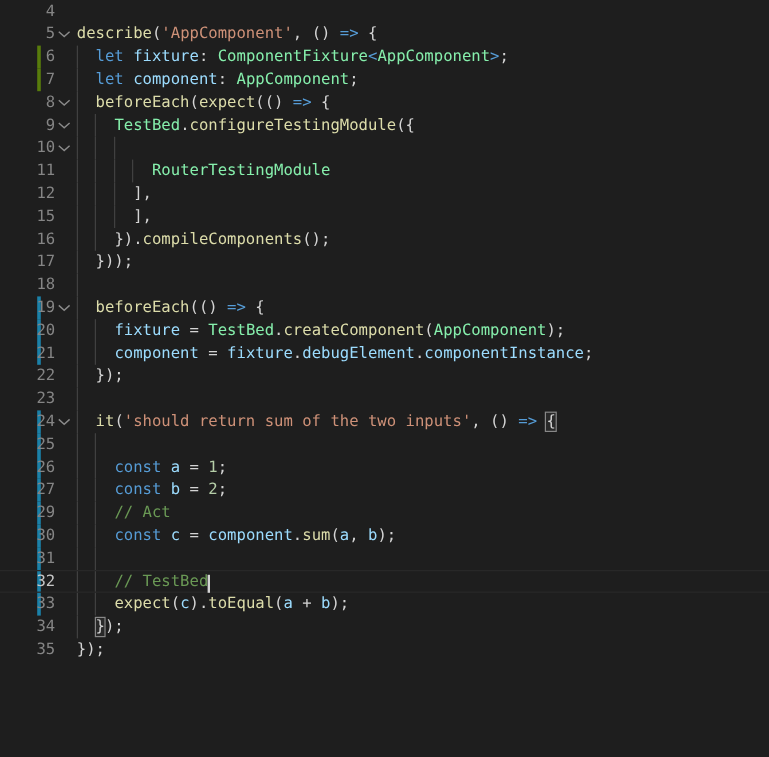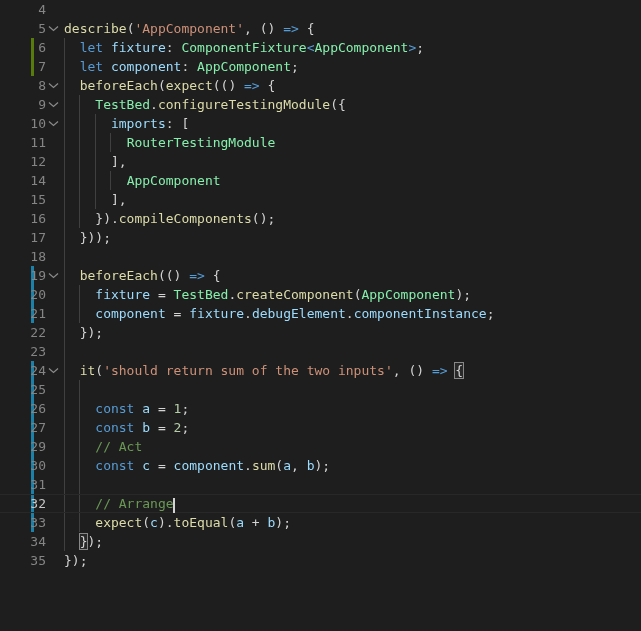--- a/index.html
+++ b/index.html
@@ -123,42 +123,41 @@
       <div class="line"><div class="diff add"></div><div class="gutter-num">6</div><div class="guides"><div class="guide" style="left: 0px;"></div></div><div class="code"><span class="pun">  </span><span class="kw">let</span><span class="pun"> </span><span class="var">fixture</span><span class="pun">: </span><span class="type">ComponentFixture</span><span class="kw">&lt;</span><span class="type">AppComponent</span><span class="kw">&gt;</span><span class="pun">;</span></div></div>
       <div class="line"><div class="diff add"></div><div class="gutter-num">7</div><div class="guides"><div class="guide" style="left: 0px;"></div></div><div class="code"><span class="pun">  </span><span class="kw">let</span><span class="pun"> </span><span class="var">component</span><span class="pun">: </span><span class="type">AppComponent</span><span class="pun">;</span></div></div>
       <div class="line"><div class="gutter-num">8</div><div class="fold"><svg width="11" height="7" viewBox="0 0 11 7">
             <path d="M1 1.5 L5.5 5.5 L10 1.5" fill="none" stroke="#8a8a8a" stroke-width="1.2"></path>
           </svg></div><div class="guides"><div class="guide" style="left: 0px;"></div></div><div class="code"><span class="pun">  </span><span class="fn">beforeEach</span><span class="pun">(</span><span class="fn">expect</span><span class="pun">(()</span><span class="pun"> </span><span class="arrow">=&gt;</span><span class="pun"> {</span></div></div>
       <div class="line"><div class="gutter-num">9</div><div class="fold"><svg width="11" height="7" viewBox="0 0 11 7">
             <path d="M1 1.5 L5.5 5.5 L10 1.5" fill="none" stroke="#8a8a8a" stroke-width="1.2"></path>
           </svg></div><div class="guides"><div class="guide" style="left: 0px;"></div><div class="guide" style="left: 15.43px;"></div></div><div class="code"><span class="pun">    </span><span class="type">TestBed</span><span class="pun">.</span><span class="fn">configureTestingModule</span><span class="pun">({</span></div></div>
       <div class="line"><div class="gutter-num">10</div><div class="fold"><svg width="11" height="7" viewBox="0 0 11 7">
             <path d="M1 1.5 L5.5 5.5 L10 1.5" fill="none" stroke="#8a8a8a" stroke-width="1.2"></path>
-          </svg></div><div class="guides"><div class="guide" style="left: 0px;"></div><div class="guide" style="left: 15.43px;"></div><div class="guide" style="left: 30.86px;"></div></div><div class="code"><span class="pun">      </span><span class="var">imports</span><span class="pun">: [</span></div></div>
+          </svg></div><div class="guides"><div class="guide" style="left: 0px;"></div><div class="guide" style="left: 15.43px;"></div><div class="guide" style="left: 30.86px;"></div></div></div>
       <div class="line"><div class="gutter-num">11</div><div class="guides"><div class="guide" style="left: 0px;"></div><div class="guide" style="left: 15.43px;"></div><div class="guide" style="left: 30.86px;"></div><div class="guide" style="left: 46.29px;"></div></div><div class="code"><span class="pun">        </span><span class="type">RouterTestingModule</span></div></div>
       <div class="line"><div class="gutter-num">12</div><div class="guides"><div class="guide" style="left: 0px;"></div><div class="guide" style="left: 15.43px;"></div><div class="guide" style="left: 30.86px;"></div></div><div class="code"><span class="pun">      </span><span class="pun">],</span></div></div>
-      <div class="line"><div class="gutter-num">14</div><div class="guides"><div class="guide" style="left: 0px;"></div><div class="guide" style="left: 15.43px;"></div><div class="guide" style="left: 30.86px;"></div><div class="guide" style="left: 46.29px;"></div></div><div class="code"><span class="pun">        </span><span class="type">AppComponent</span></div></div>
       <div class="line"><div class="gutter-num">15</div><div class="guides"><div class="guide" style="left: 0px;"></div><div class="guide" style="left: 15.43px;"></div><div class="guide" style="left: 30.86px;"></div></div><div class="code"><span class="pun">      </span><span class="pun">],</span></div></div>
       <div class="line"><div class="gutter-num">16</div><div class="guides"><div class="guide" style="left: 0px;"></div><div class="guide" style="left: 15.43px;"></div></div><div class="code"><span class="pun">    </span><span class="pun">})</span><span class="pun">.</span><span class="fn">compileComponents</span><span class="pun">();</span></div></div>
       <div class="line"><div class="gutter-num">17</div><div class="guides"><div class="guide" style="left: 0px;"></div></div><div class="code"><span class="pun">  </span><span class="pun">}));</span></div></div>
       <div class="line"><div class="gutter-num">18</div><div class="guides"><div class="guide" style="left: 0px;"></div></div><div class="code"></div></div>
       <div class="line"><div class="diff mod"></div><div class="gutter-num">19</div><div class="fold"><svg width="11" height="7" viewBox="0 0 11 7">
             <path d="M1 1.5 L5.5 5.5 L10 1.5" fill="none" stroke="#8a8a8a" stroke-width="1.2"></path>
           </svg></div><div class="guides"><div class="guide" style="left: 0px;"></div></div><div class="code"><span class="pun">  </span><span class="fn">beforeEach</span><span class="pun">(()</span><span class="pun"> </span><span class="arrow">=&gt;</span><span class="pun"> {</span></div></div>
       <div class="line"><div class="diff mod"></div><div class="gutter-num">20</div><div class="guides"><div class="guide" style="left: 0px;"></div><div class="guide" style="left: 15.43px;"></div></div><div class="code"><span class="pun">    </span><span class="var">fixture</span><span class="pun"> = </span><span class="type">TestBed</span><span class="pun">.</span><span class="fn">createComponent</span><span class="pun">(</span><span class="type">AppComponent</span><span class="pun">);</span></div></div>
       <div class="line"><div class="diff mod"></div><div class="gutter-num">21</div><div class="guides"><div class="guide" style="left: 0px;"></div><div class="guide" style="left: 15.43px;"></div></div><div class="code"><span class="pun">    </span><span class="var">component</span><span class="pun"> = </span><span class="var">fixture</span><span class="pun">.</span><span class="var">debugElement</span><span class="pun">.</span><span class="var">componentInstance</span><span class="pun">;</span></div></div>
       <div class="line"><div class="gutter-num">22</div><div class="guides"><div class="guide" style="left: 0px;"></div></div><div class="code"><span class="pun">  </span><span class="pun">});</span></div></div>
       <div class="line"><div class="gutter-num">23</div><div class="guides"><div class="guide" style="left: 0px;"></div></div><div class="code"></div></div>
       <div class="line"><div class="diff mod"></div><div class="gutter-num">24</div><div class="fold"><svg width="11" height="7" viewBox="0 0 11 7">
             <path d="M1 1.5 L5.5 5.5 L10 1.5" fill="none" stroke="#8a8a8a" stroke-width="1.2"></path>
           </svg></div><div class="guides"><div class="guide" style="left: 0px;"></div></div><div class="code"><span class="pun">  </span><span class="fn">it</span><span class="pun">(</span><span class="str">'should return sum of the two inputs'</span><span class="pun">, </span><span class="pun">()</span><span class="pun"> </span><span class="arrow">=&gt;</span><span class="pun"> </span><span class="pun bmatch">{</span></div></div>
       <div class="line"><div class="diff mod"></div><div class="gutter-num">25</div><div class="guides"><div class="guide" style="left: 0px;"></div><div class="guide" style="left: 15.43px;"></div></div></div>
       <div class="line"><div class="diff mod"></div><div class="gutter-num">26</div><div class="guides"><div class="guide" style="left: 0px;"></div><div class="guide" style="left: 15.43px;"></div></div><div class="code"><span class="pun">    </span><span class="kw">const</span><span class="pun"> </span><span class="var">a</span><span class="pun"> = </span><span class="num">1</span><span class="pun">;</span></div></div>
       <div class="line"><div class="diff mod"></div><div class="gutter-num">27</div><div class="guides"><div class="guide" style="left: 0px;"></div><div class="guide" style="left: 15.43px;"></div></div><div class="code"><span class="pun">    </span><span class="kw">const</span><span class="pun"> </span><span class="var">b</span><span class="pun"> = </span><span class="num">2</span><span class="pun">;</span></div></div>
       <div class="line"><div class="diff mod"></div><div class="gutter-num">29</div><div class="guides"><div class="guide" style="left: 0px;"></div><div class="guide" style="left: 15.43px;"></div></div><div class="code"><span class="pun">    </span><span class="com">// Act</span></div></div>
       <div class="line"><div class="diff mod"></div><div class="gutter-num">30</div><div class="guides"><div class="guide" style="left: 0px;"></div><div class="guide" style="left: 15.43px;"></div></div><div class="code"><span class="pun">    </span><span class="kw">const</span><span class="pun"> </span><span class="var">c</span><span class="pun"> = </span><span class="var">component</span><span class="pun">.</span><span class="fn">sum</span><span class="pun">(</span><span class="var">a</span><span class="pun">, </span><span class="var">b</span><span class="pun">);</span></div></div>
       <div class="line"><div class="diff mod"></div><div class="gutter-num">31</div><div class="guides"><div class="guide" style="left: 0px;"></div><div class="guide" style="left: 15.43px;"></div></div><div class="code"></div></div>
-      <div class="line current"><div class="diff mod"></div><div class="gutter-num">32</div><div class="guides"><div class="guide" style="left: 0px;"></div><div class="guide" style="left: 15.43px;"></div></div><div class="code"><span class="pun">    </span><span class="com">// Arrange</span><span class="cursor"></span></div></div>
+      <div class="line current"><div class="diff mod"></div><div class="gutter-num">32</div><div class="guides"><div class="guide" style="left: 0px;"></div><div class="guide" style="left: 15.43px;"></div></div><div class="code"><span class="pun">    </span><span class="com">// TestBed</span><span class="cursor"></span></div></div>
       <div class="line"><div class="diff mod"></div><div class="gutter-num">33</div><div class="guides"><div class="guide" style="left: 0px;"></div><div class="guide" style="left: 15.43px;"></div></div><div class="code"><span class="pun">    </span><span class="fn">expect</span><span class="pun">(</span><span class="var">c</span><span class="pun">)</span><span class="pun">.</span><span class="fn">toEqual</span><span class="pun">(</span><span class="var">a</span><span class="pun"> + </span><span class="var">b</span><span class="pun">);</span></div></div>
       <div class="line"><div class="gutter-num">34</div><div class="guides"><div class="guide" style="left: 0px;"></div></div><div class="code"><span class="pun">  </span><span class="pun bmatch">}</span><span class="pun">);</span></div></div>
       <div class="line"><div class="gutter-num">35</div><div class="code"><span class="pun">});</span></div></div>
     </div>
 </div>
 
 </body></html>

